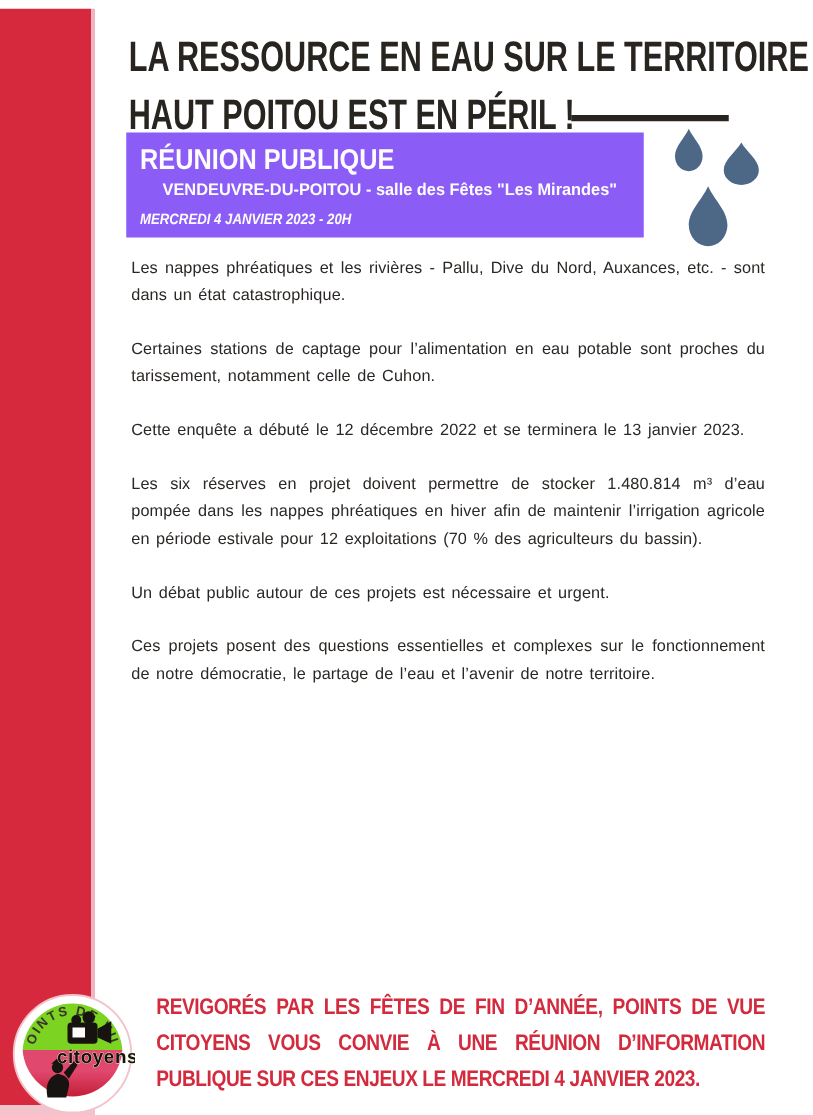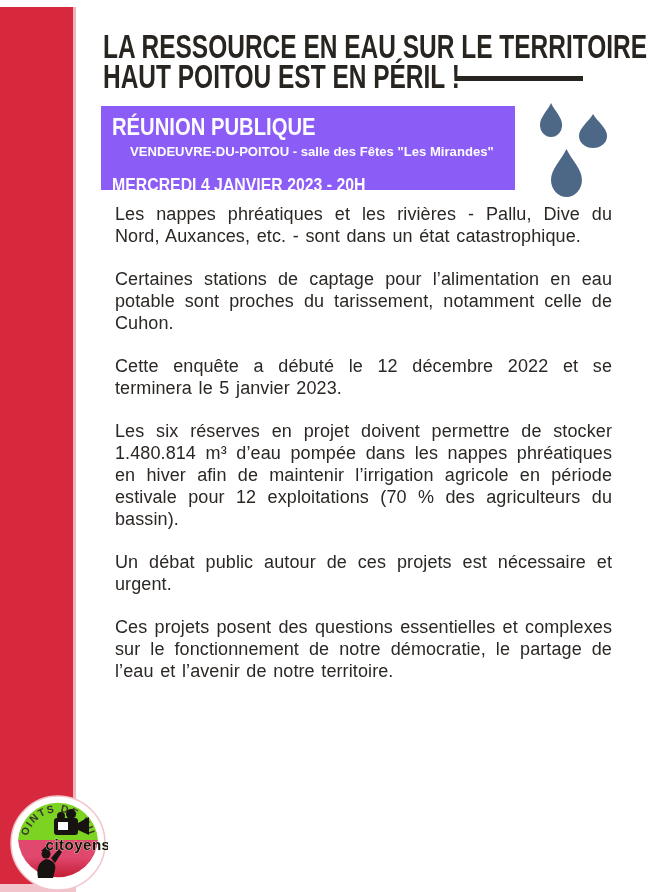--- a/index.html
+++ b/index.html
@@ -9,42 +9,42 @@
   }
   
   #red-band{position:absolute;left:0;top:7px;width:73px;height:877px;background:#d7293e;}
   #red-band-edge{position:absolute;left:73px;top:7px;width:3px;height:877px;background:#efb4be;}
   #red-band-bottom{position:absolute;left:0;top:884px;width:76px;height:8px;background:#f3c3cb;}
 
   
   #headline{position:absolute;left:103px;top:31px;width:480px;color:#282420;}
   .headline-line{font-weight:800;font-size:34px;line-height:30px;letter-spacing:0;white-space:nowrap;}
   .squeeze{display:inline-block;transform:scaleX(.72);transform-origin:left center;}
-  #headline-row2{display:flex;align-items:center;}
+  #headline-row2{display:flex;align-items:center;margin-top:16px;}
   #headline-row2 .text-slot{width:330px;overflow:visible;}
   #title-dash{flex:1;height:5px;background:#282420;margin-left:24px;margin-top:4px;}
 
   
   #event-box{
     position:absolute;left:101px;top:106px;width:414px;height:84px;background:#8b5cf6;
     color:#fdfdfd;box-sizing:border-box;padding:8px 10px 0 11px;
   }
   #event-title{font-weight:800;font-size:23px;line-height:27px;white-space:nowrap;}
   #event-location{font-weight:700;font-size:13.5px;line-height:17px;margin-top:2px;white-space:nowrap;text-align:right;}
-  #event-datetime{font-weight:800;font-size:18px;line-height:22px;margin-top:14px;white-space:nowrap;}
+  #event-datetime{font-weight:800;font-size:12px;line-height:22px;margin-top:4px;white-space:nowrap;font-style:italic;}
   .squeeze88{display:inline-block;transform:scaleX(.88);transform-origin:left center;}
   .squeeze97{display:inline-block;transform:scaleX(.97);transform-origin:left center;}
 
   
   #drops{position:absolute;left:533px;top:98px;}
 
   
   #body-text{position:absolute;left:103px;top:203px;width:509px;color:#2b2724;}
   #body-text p{
-    margin:0 0 21px 12px;font-size:18px;line-height:22px;text-align:justify;
+    margin:0 0 21px 2px;font-size:13px;line-height:22px;text-align:justify;
     letter-spacing:.1px;word-spacing:1.5px;
   }
 
   
   #announcement-wrap{position:absolute;left:125px;top:791px;width:487px;color:#d32a3e;}
   #announcement{width:573px;transform:scaleX(.85);transform-origin:left top;}
   .ann-line{
     font-weight:800;font-size:18px;line-height:29px;letter-spacing:-.4px;
     text-align:justify;text-align-last:justify;white-space:normal;
   }
@@ -89,26 +89,33 @@
       <path id="drop" d="M12 0 C8 8 0 14 0 22 A12 12 0 0 0 24 22 C24 14 16 8 12 0 Z"></path>
     </defs>
     <use href="#drop" fill="#4d6787" transform="translate(7,5) scale(0.92,1)"></use>
     <use href="#drop" fill="#4d6787" transform="translate(46,16) scale(1.17,1)"></use>
     <use href="#drop" fill="#4d6787" transform="translate(18,51) scale(1.29,1.41)"></use>
   </svg>
 
   <div id="body-text">
     <p>Les nappes phréatiques et les rivières - Pallu, Dive du Nord, Auxances, etc. - sont dans un état catastrophique.</p>
     <p>Certaines stations de captage pour l’alimentation en eau potable sont proches du tarissement, notamment celle de Cuhon.</p>
-    <p>Cette enquête a débuté le 12 décembre 2022 et se terminera le 5 janvier 2023.</p>
+    <p>Cette enquête a débuté le 12 décembre 2022 et se terminera le 13 janvier 2023.</p>
     <p>Les six réserves en projet doivent permettre de stocker 1.480.814 m³ d’eau pompée dans les nappes phréatiques en hiver afin de maintenir l’irrigation agricole en période estivale pour 12 exploitations (70 % des agriculteurs du bassin).</p>
     <p>Un débat public autour de ces projets est nécessaire et urgent.</p>
     <p>Ces projets posent des questions essentielles et complexes sur le fonctionnement de notre démocratie, le partage de l’eau et l’avenir de notre territoire.</p>
   </div>
 
+  <div id="announcement-wrap">
+    <div id="announcement">
+      <div class="ann-line">REVIGORÉS PAR LES FÊTES DE FIN D’ANNÉE, POINTS DE VUE</div>
+      <div class="ann-line">CITOYENS VOUS CONVIE À UNE RÉUNION D’INFORMATION</div>
+      <div class="ann-line">PUBLIQUE SUR CES ENJEUX LE MERCREDI 4 JANVIER 2023.</div>
+    </div>
+  </div>
 
   <svg id="logo" width="100" height="104" viewBox="0 0 100 104" aria-hidden="true">
     <defs>
       <linearGradient id="logoRed" x1="0" y1="0.45" x2="0" y2="1">
         <stop offset="0" stop-color="#e1486e"></stop>
         <stop offset="1" stop-color="#c51e37"></stop>
       </linearGradient>
       <path id="arcpath" d="M 20.9 44.4 A 31 31 0 0 1 79.1 44.4" fill="none"></path>
     </defs>
     <circle cx="50" cy="55" r="47" fill="#ffffff" stroke="#f2c3ca" stroke-width="1.5"></circle>

